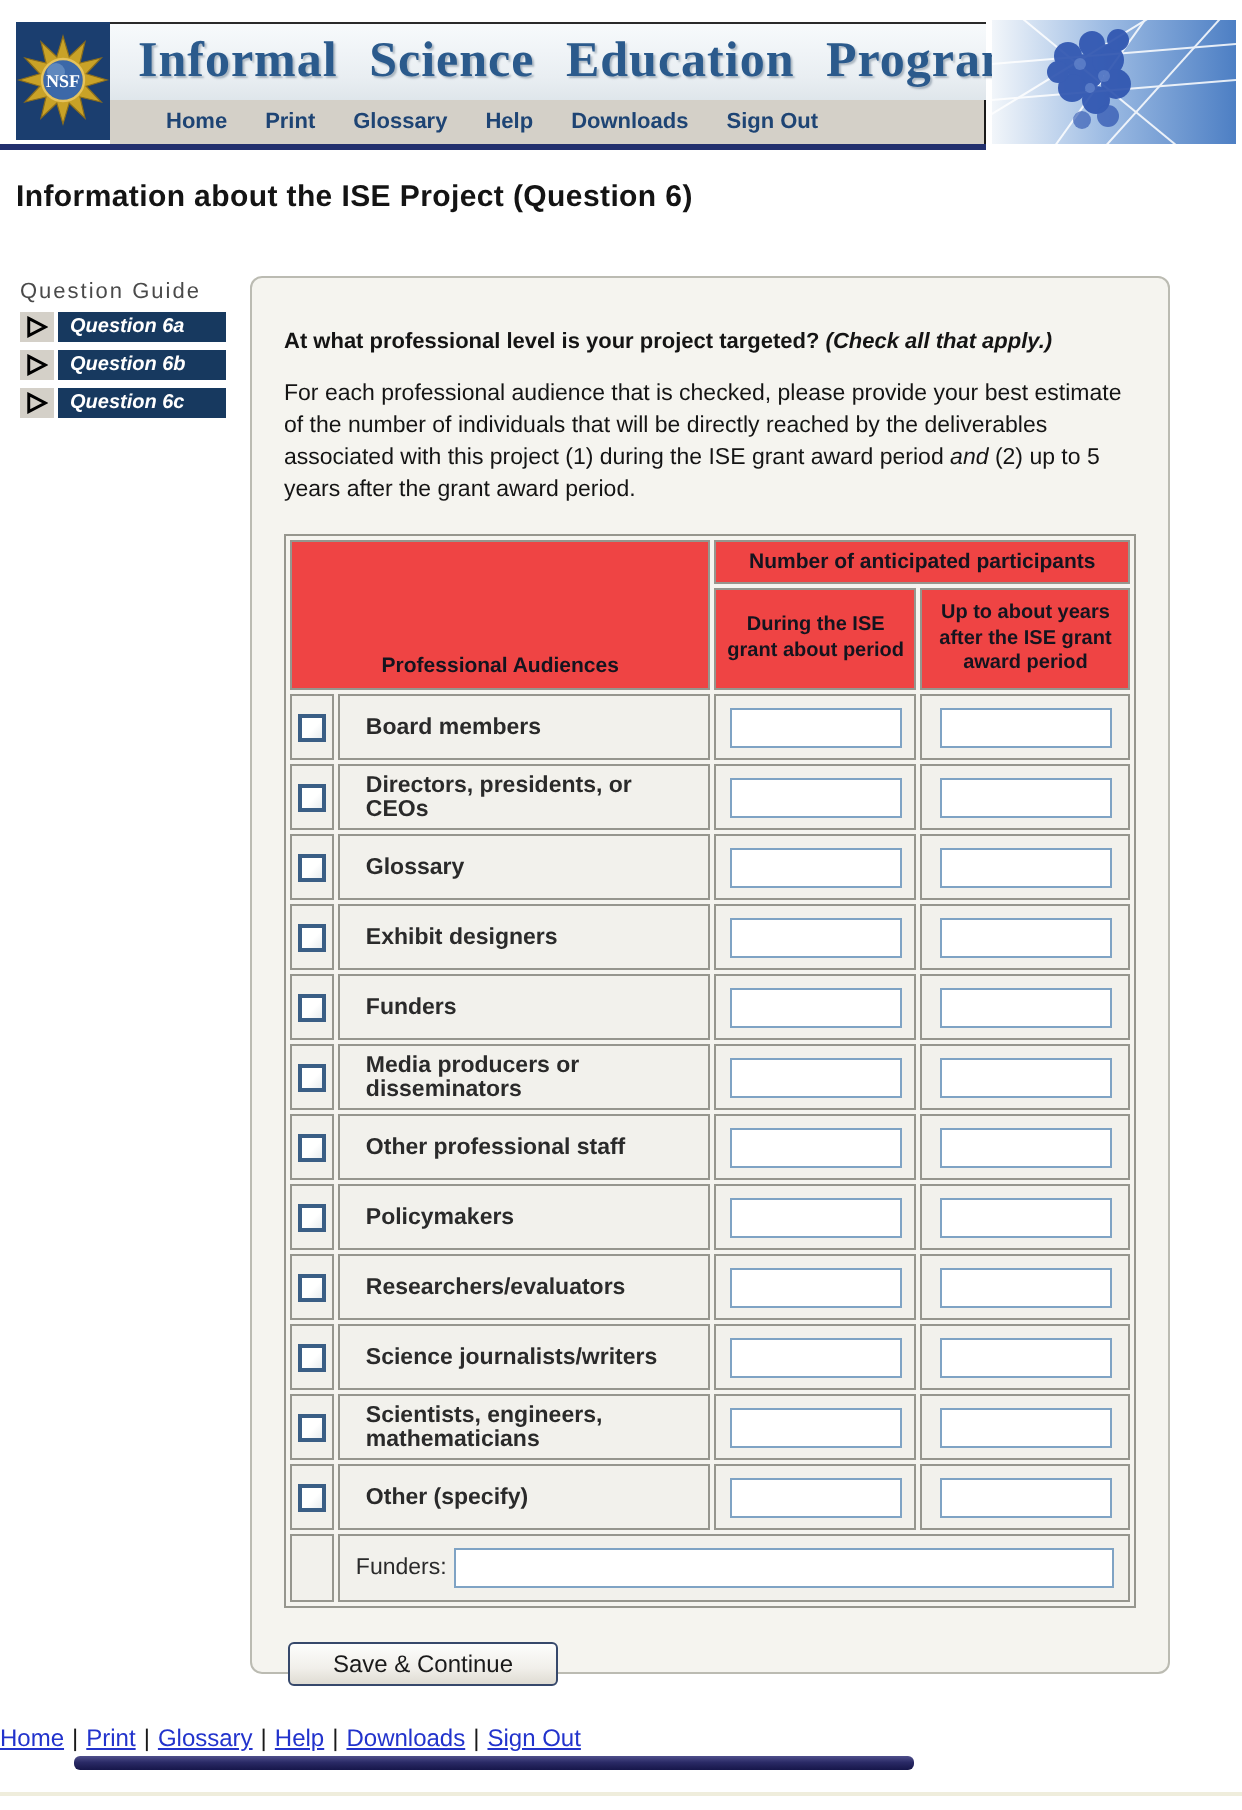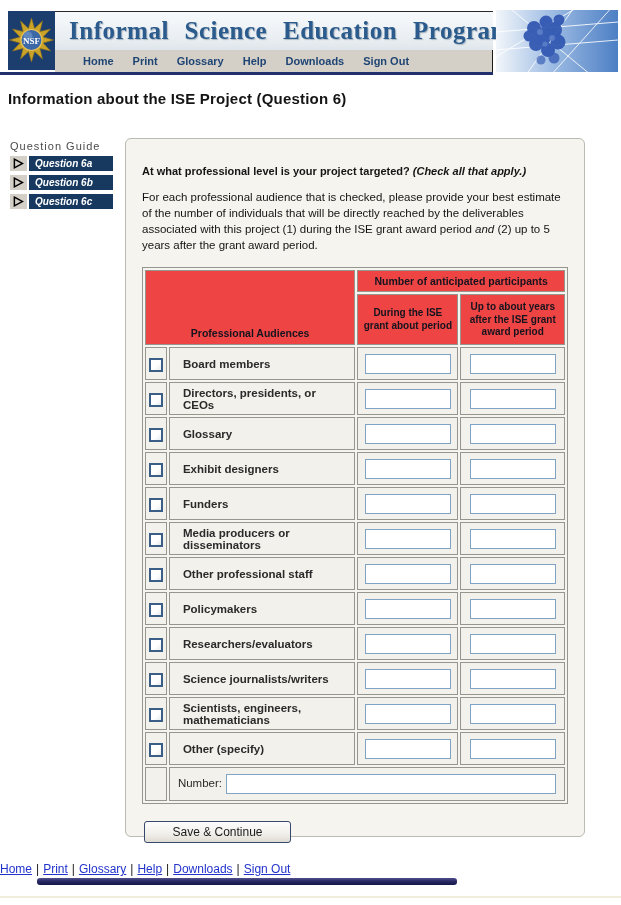--- a/index.html
+++ b/index.html
@@ -76,21 +76,21 @@
   input.spec-input{
     width:330px;height:20px;border:1px solid #7FA3C4;background:#ffffff;box-sizing:border-box;
     font-size:12px;padding:0 3px;margin-left:4px;vertical-align:middle;
   }
   input.chk{
     appearance:none;-webkit-appearance:none;width:14px;height:14px;margin:0;
     border:2px solid #3A5E85;background:linear-gradient(135deg,#ffffff 55%,#e8ecef 100%);
     display:inline-block;vertical-align:middle;cursor:pointer;
   }
   .save-btn{
-    margin:17px 0 0 2px;width:147px;height:22px;
+    margin:17px 0 0 2px;width:135px;height:22px;
     font-family:"Liberation Sans",sans-serif;font-size:12px;color:#1a1a1a;
     background:linear-gradient(180deg,#FDFDFC 0%,#F1EFEA 60%,#DFDCD3 100%);
     border:1px solid #36486B;border-radius:3px;cursor:pointer;
   }
   
   .footer-links{position:absolute;left:0;top:862px;width:494px;font-size:12px;color:#1a1a1a;}
   .footer-links a{color:#2233CC;text-decoration:underline;cursor:pointer;}
   .footer-sep{margin:0 4px;}
   .footer-bar{
     position:absolute;left:37px;top:878px;width:420px;height:7px;border-radius:3px;
@@ -290,21 +290,21 @@
     </tr>
     <tr>
       <td class="cb"><input type="checkbox" class="chk" style=""></td>
       <td class="lbl">Other (specify)</td>
       <td class="inp c1"><input type="text" class="num" style=""></td>
       <td class="inp c2"><input type="text" class="num" style=""></td>
     </tr>
     <tr>
       <td class="cb"></td>
       <td class="spec" colspan="3">
-        <span>Number:</span><input type="text" class="spec-input" style="">
+        <span>Funders:</span><input type="text" class="spec-input" style="">
       </td>
     </tr>
   </tbody>
     </table>
 
   <button class="save-btn">Save &amp; Continue</button>
 </fieldset>
 
 <div class="footer-links">
   <a>Home</a><span class="footer-sep">|</span><a>Print</a><span class="footer-sep">|</span><a>Glossary</a><span class="footer-sep">|</span><a>Help</a><span class="footer-sep">|</span><a>Downloads</a><span class="footer-sep">|</span><a>Sign Out</a>

